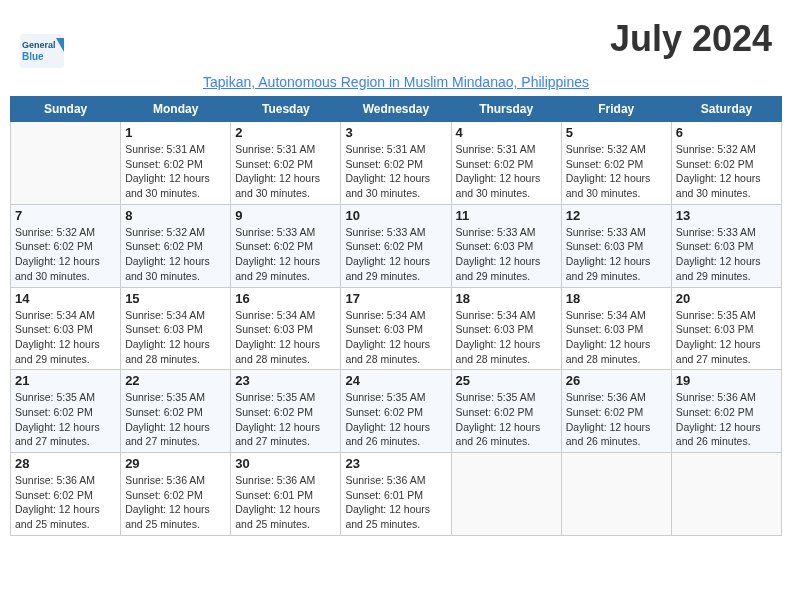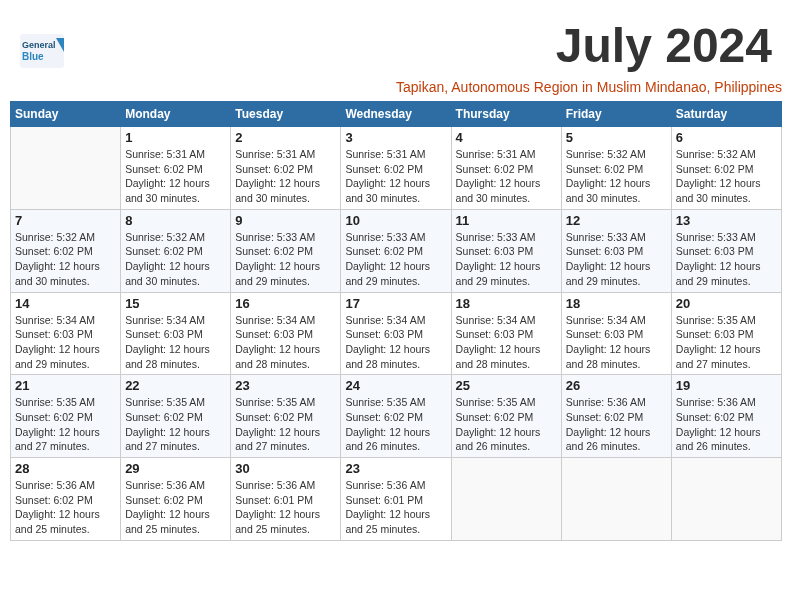--- a/index.html
+++ b/index.html
@@ -18,42 +18,43 @@
     }
     .logo {
       display: flex;
       align-items: center;
       font-size: 18px;
       font-weight: bold;
       color: #1a5276;
       margin-top: 16px;
     }
     .month-title {
-      font-size: 48px;
+      font-size: 36px;
       font-weight: bold;
       color: #333;
       text-align: right;
     }
     .subtitle {
-      text-align: right;
+      text-align: center;
       font-size: 14px;
-      color: #c2410c;
+      color: #3b82f6;
       margin: 2px 0 6px 0;
       font-weight: normal;
+      text-decoration: underline;
     }
     .calendar {
       width: 100%;
       border-collapse: collapse;
       font-size: 11px;
     }
     .calendar th {
       background-color: #2e6da4;
       color: #fff;
       padding: 5px 4px;
-      text-align: left;
+      text-align: center;
       font-size: 12px;
       border: 1px solid #2e6da4;
     }
     .calendar td {
       border: 1px solid #ccc;
       vertical-align: top;
       padding: 3px 4px;
       width: 14.28%;
       min-height: 80px;
       height: 80px;

